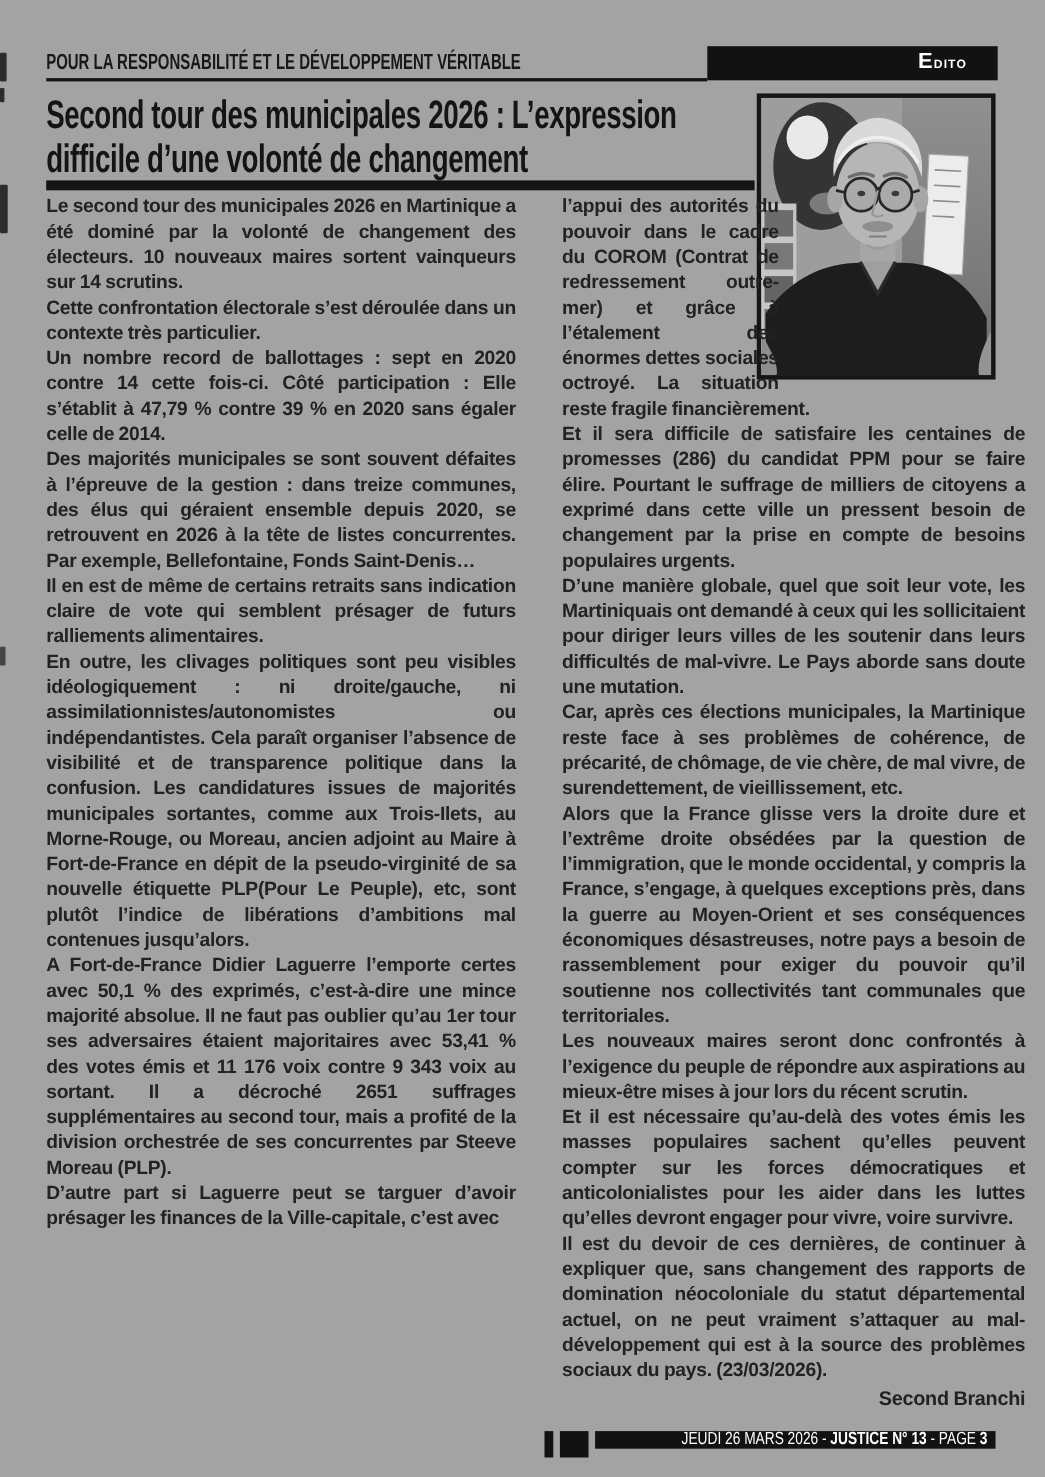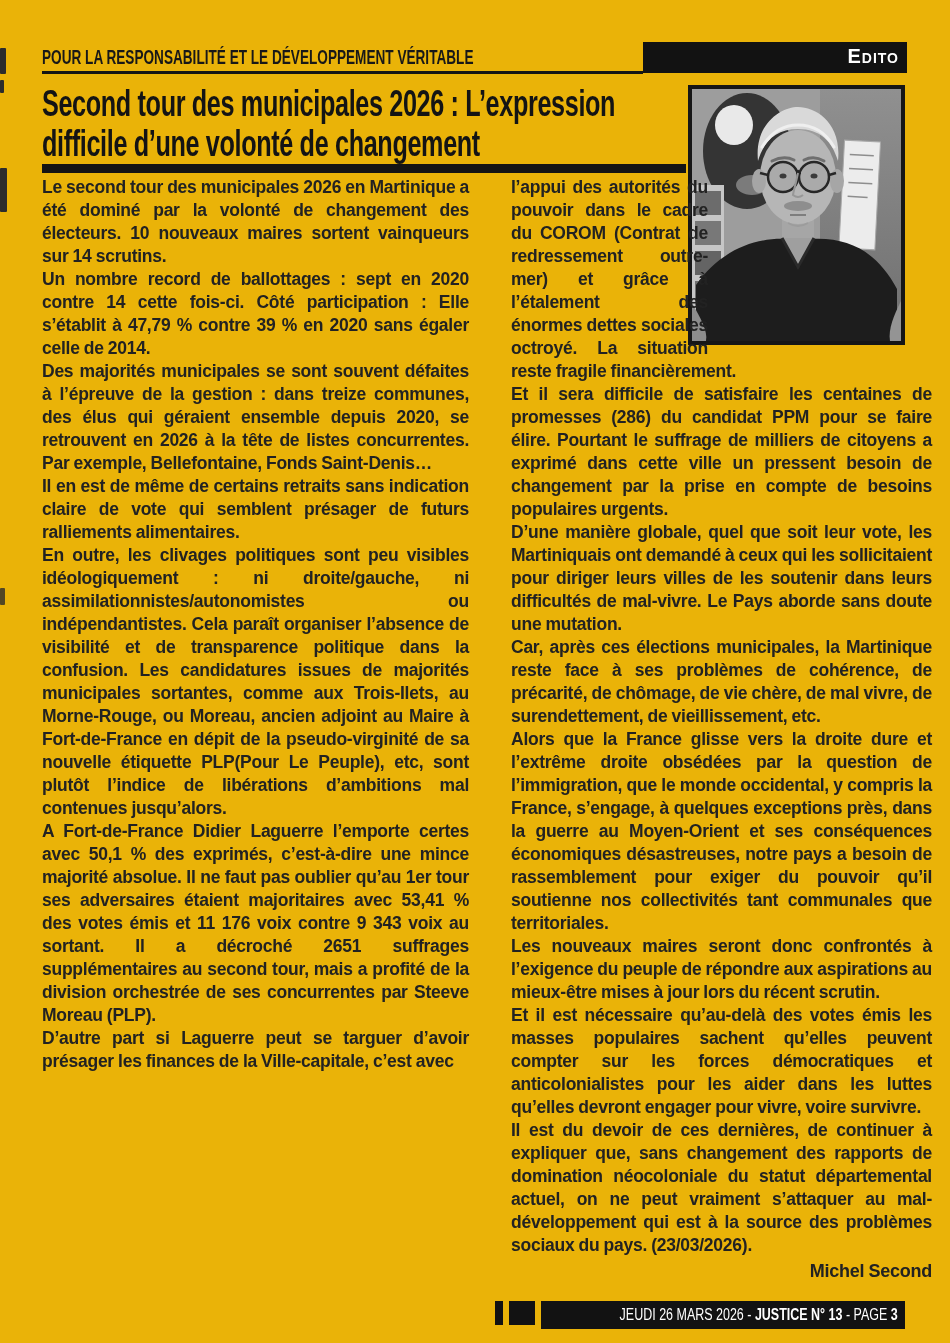--- a/index.html
+++ b/index.html
@@ -1,17 +1,17 @@
 <!DOCTYPE html>
 <html lang="fr"><head>
 <meta charset="utf-8">
 <style>
   html,body{margin:0;padding:0;background:#ffffff;}
   .page{
-    position:relative;width:950px;height:1343px;background:#eab308;
+    position:relative;width:950px;height:1343px;background:#a3a3a3;
     font-family:"Liberation Sans",sans-serif;color:#1b1b1b;overflow:hidden;
   }
   
   .artifact{position:absolute;background:#2c2c2c;border-radius:1px;}
   .a1{left:0;top:48px;width:6px;height:26px;}
   .a2{left:0;top:80px;width:4px;height:13px;}
   .a3{left:0;top:168px;width:7px;height:44px;}
   .a4{left:0;top:588px;width:5px;height:17px;opacity:.8;}
 
   
@@ -19,22 +19,22 @@
     position:absolute;left:42px;top:46px;white-space:nowrap;
     font-weight:700;font-size:20px;letter-spacing:0px;color:#181818;
     transform:scaleX(.68);transform-origin:0 50%;
   }
   .kicker-rule{position:absolute;left:42px;top:71px;width:601px;height:3px;background:#151515;}
   .edito-box{
     position:absolute;left:643px;top:42px;width:264px;height:31px;background:#121212;
     display:flex;align-items:center;justify-content:flex-end;
   }
   .edito-label{
-    display:block;color:#ffffff;font-weight:700;font-size:14px;letter-spacing:1px;
-    padding-right:8px;text-transform:uppercase;line-height:31px;
+    display:block;color:#ffffff;font-weight:700;font-size:11px;letter-spacing:1px;
+    padding-right:28px;text-transform:uppercase;line-height:31px;
   }
   .edito-label::first-letter{font-size:20px;}
 
   
   .headline{position:absolute;left:42px;top:84px;margin:0;}
   .headline .tl{
     display:block;white-space:nowrap;font-weight:700;color:#141414;
     font-size:36px;line-height:40px;letter-spacing:-.5px;
     transform:scaleX(.70);transform-origin:0 50%;
   }
@@ -54,21 +54,21 @@
   .col1{left:42px;width:427px;}
   .col2{left:511px;width:421px;}
   .photo-spacer{float:right;width:224px;height:182px;}
   .signature{text-align:right;margin-top:3px !important;font-size:18px;}
 
   
   .footer-block{position:absolute;background:#121212;}
   .fb1{left:495px;top:1301px;width:8px;height:24px;}
   .fb2{left:509px;top:1301px;width:26px;height:24px;}
   .footer-bar{
-    position:absolute;left:541px;top:1301px;width:364px;height:28px;background:#121212;
+    position:absolute;left:541px;top:1301px;width:364px;height:16px;background:#121212;
     display:flex;align-items:center;justify-content:flex-end;color:#fff;
   }
   .footer-text{
     white-space:nowrap;font-size:16px;line-height:24px;padding-right:10px;
     transform:scaleX(.78);transform-origin:100% 50%;
   }
   .footer-text .bold{font-weight:700;}
 </style>
 </head>
 <body>
@@ -151,39 +151,40 @@
       <polygon points="90,149 122,149 106,178" fill="#9f9f9f"></polygon>
       <path d="M90,149 L106,178 L122,149" fill="none" stroke="#2a2a2a" stroke-width="3"></path>
 
       <path d="M0,214 C8,228 16,242 14,252 L0,252 Z" fill="#8d8d8d"></path>
       <path d="M209,212 C202,226 196,240 198,252 L209,252 Z" fill="#949494"></path>
     </svg>
   </figure>
 
   <div class="col col1">
     <p>Le second tour des municipales 2026 en Martinique a été dominé par la volonté de changement des électeurs.  10 nouveaux maires sortent vainqueurs sur 14 scrutins.</p>
+    <p>Cette confrontation électorale s’est déroulée dans un contexte très particulier.</p>
     <p>Un nombre record de ballottages : sept en 2020 contre 14 cette fois-ci. Côté participation : Elle s’établit à 47,79 % contre 39 % en 2020 sans égaler celle de 2014.</p>
     <p>Des majorités municipales se sont souvent défaites à l’épreuve de la gestion : dans treize communes, des élus qui géraient ensemble depuis 2020, se retrouvent en 2026 à la tête de listes concurrentes. Par exemple, Bellefontaine, Fonds Saint-Denis…</p>
     <p>Il en est de même de certains retraits sans indication claire de vote qui semblent présager de futurs ralliements alimentaires.</p>
     <p>En outre, les clivages politiques sont peu visibles idéologiquement : ni droite/gauche, ni assimilationnistes/autonomistes ou indépendantistes. Cela paraît organiser l’absence de visibilité et de transparence politique dans la confusion. Les candidatures issues de majorités municipales sortantes, comme aux Trois-Ilets, au Morne-Rouge, ou Moreau, ancien adjoint au Maire à Fort-de-France en dépit de la pseudo-virginité de sa nouvelle étiquette PLP(Pour Le Peuple), etc, sont plutôt l’indice de libérations d’ambitions mal contenues jusqu’alors.</p>
     <p>A Fort-de-France Didier Laguerre l’emporte certes avec 50,1 % des exprimés, c’est-à-dire une mince majorité absolue. Il ne faut pas oublier qu’au 1er tour ses adversaires étaient majoritaires avec 53,41 % des votes émis et 11 176 voix contre 9 343 voix au sortant. Il a décroché 2651 suffrages supplémentaires au second tour, mais a profité de la division orchestrée de ses concurrentes par Steeve Moreau (PLP).</p>
     <p>D’autre part si Laguerre peut se targuer d’avoir présager les finances de la Ville-capitale, c’est avec</p>
   </div>
 
   <div class="col col2">
     <div class="photo-spacer"></div>
     <p>l’appui des autorités du pouvoir dans le cadre du COROM (Contrat de redressement outre-mer) et grâce à l’étalement des énormes dettes sociales octroyé. La situation reste fragile financièrement.</p>
     <p>Et il sera difficile de satisfaire les centaines de promesses (286) du candidat PPM pour se faire élire. Pourtant le suffrage de milliers de citoyens a exprimé dans cette ville un pressent besoin de changement par la prise en compte de besoins populaires urgents.</p>
     <p>D’une manière globale, quel que soit leur vote, les Martiniquais ont demandé à ceux qui les sollicitaient pour diriger leurs villes de les soutenir dans leurs difficultés de mal-vivre. Le Pays aborde sans doute une mutation.</p>
     <p>Car, après ces élections municipales, la Martinique reste face à ses problèmes de cohérence, de précarité, de chômage, de vie chère, de mal vivre, de surendettement, de vieillissement, etc.</p>
     <p>Alors que la France glisse vers la droite dure et l’extrême droite obsédées par la question de l’immigration, que le monde occidental, y compris la France, s’engage, à quelques exceptions près, dans la guerre au Moyen-Orient et ses conséquences économiques désastreuses, notre pays a besoin de rassemblement pour exiger du pouvoir qu’il soutienne nos collectivités tant communales que territoriales.</p>
     <p>Les nouveaux maires seront donc confrontés à l’exigence du peuple de répondre aux aspirations au mieux-être mises à jour lors du récent scrutin.</p>
     <p>Et il est nécessaire qu’au-delà des votes émis les masses populaires sachent qu’elles peuvent compter sur les forces démocratiques et anticolonialistes pour les aider dans les luttes qu’elles devront engager pour vivre, voire survivre.</p>
     <p>Il est du devoir de ces dernières, de continuer à expliquer que, sans changement des rapports de domination néocoloniale du statut départemental actuel, on ne peut vraiment s’attaquer au mal-développement qui est à la source des problèmes sociaux du pays. (23/03/2026).</p>
-    <p class="signature">Michel Second</p>
+    <p class="signature">Second Branchi</p>
   </div>
 
   <div class="footer-block fb1"></div>
   <div class="footer-block fb2"></div>
   <div class="footer-bar">
     <div class="footer-text">
       <span>JEUDI 26 MARS 2026 - </span><span class="bold">JUSTICE N° 13</span><span> - PAGE </span><span class="bold">3</span>
     </div>
   </div>
 

